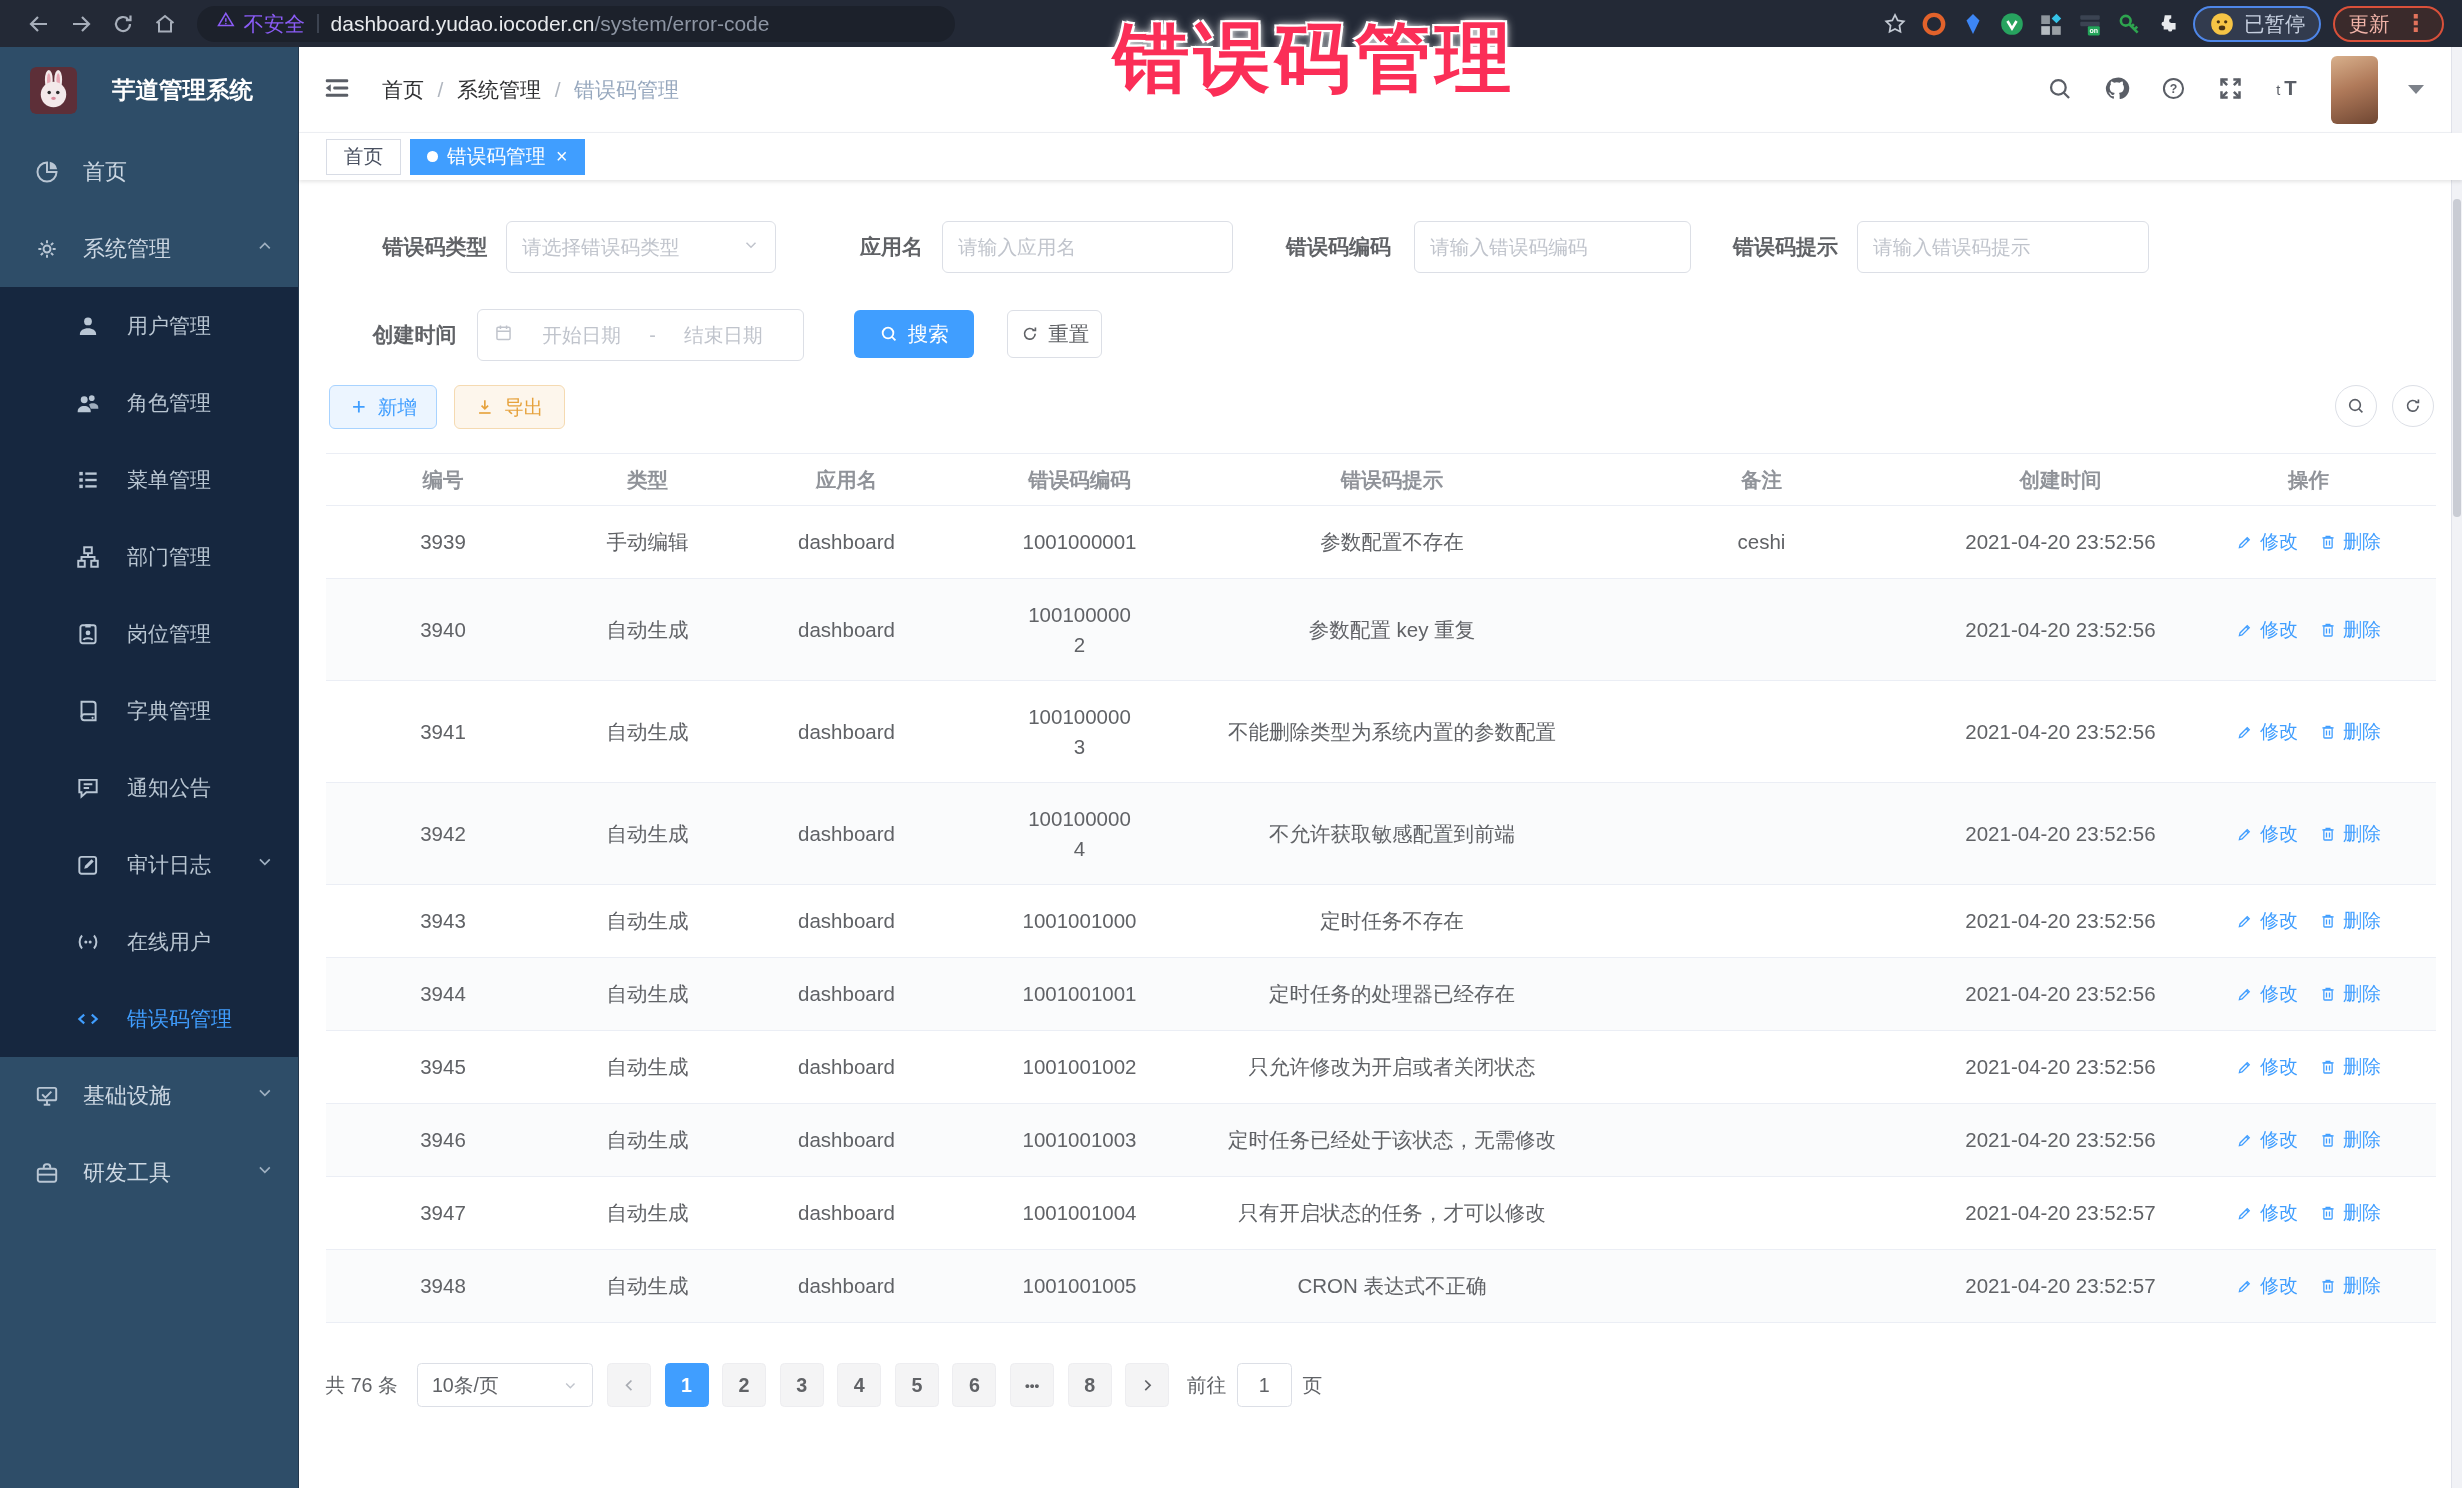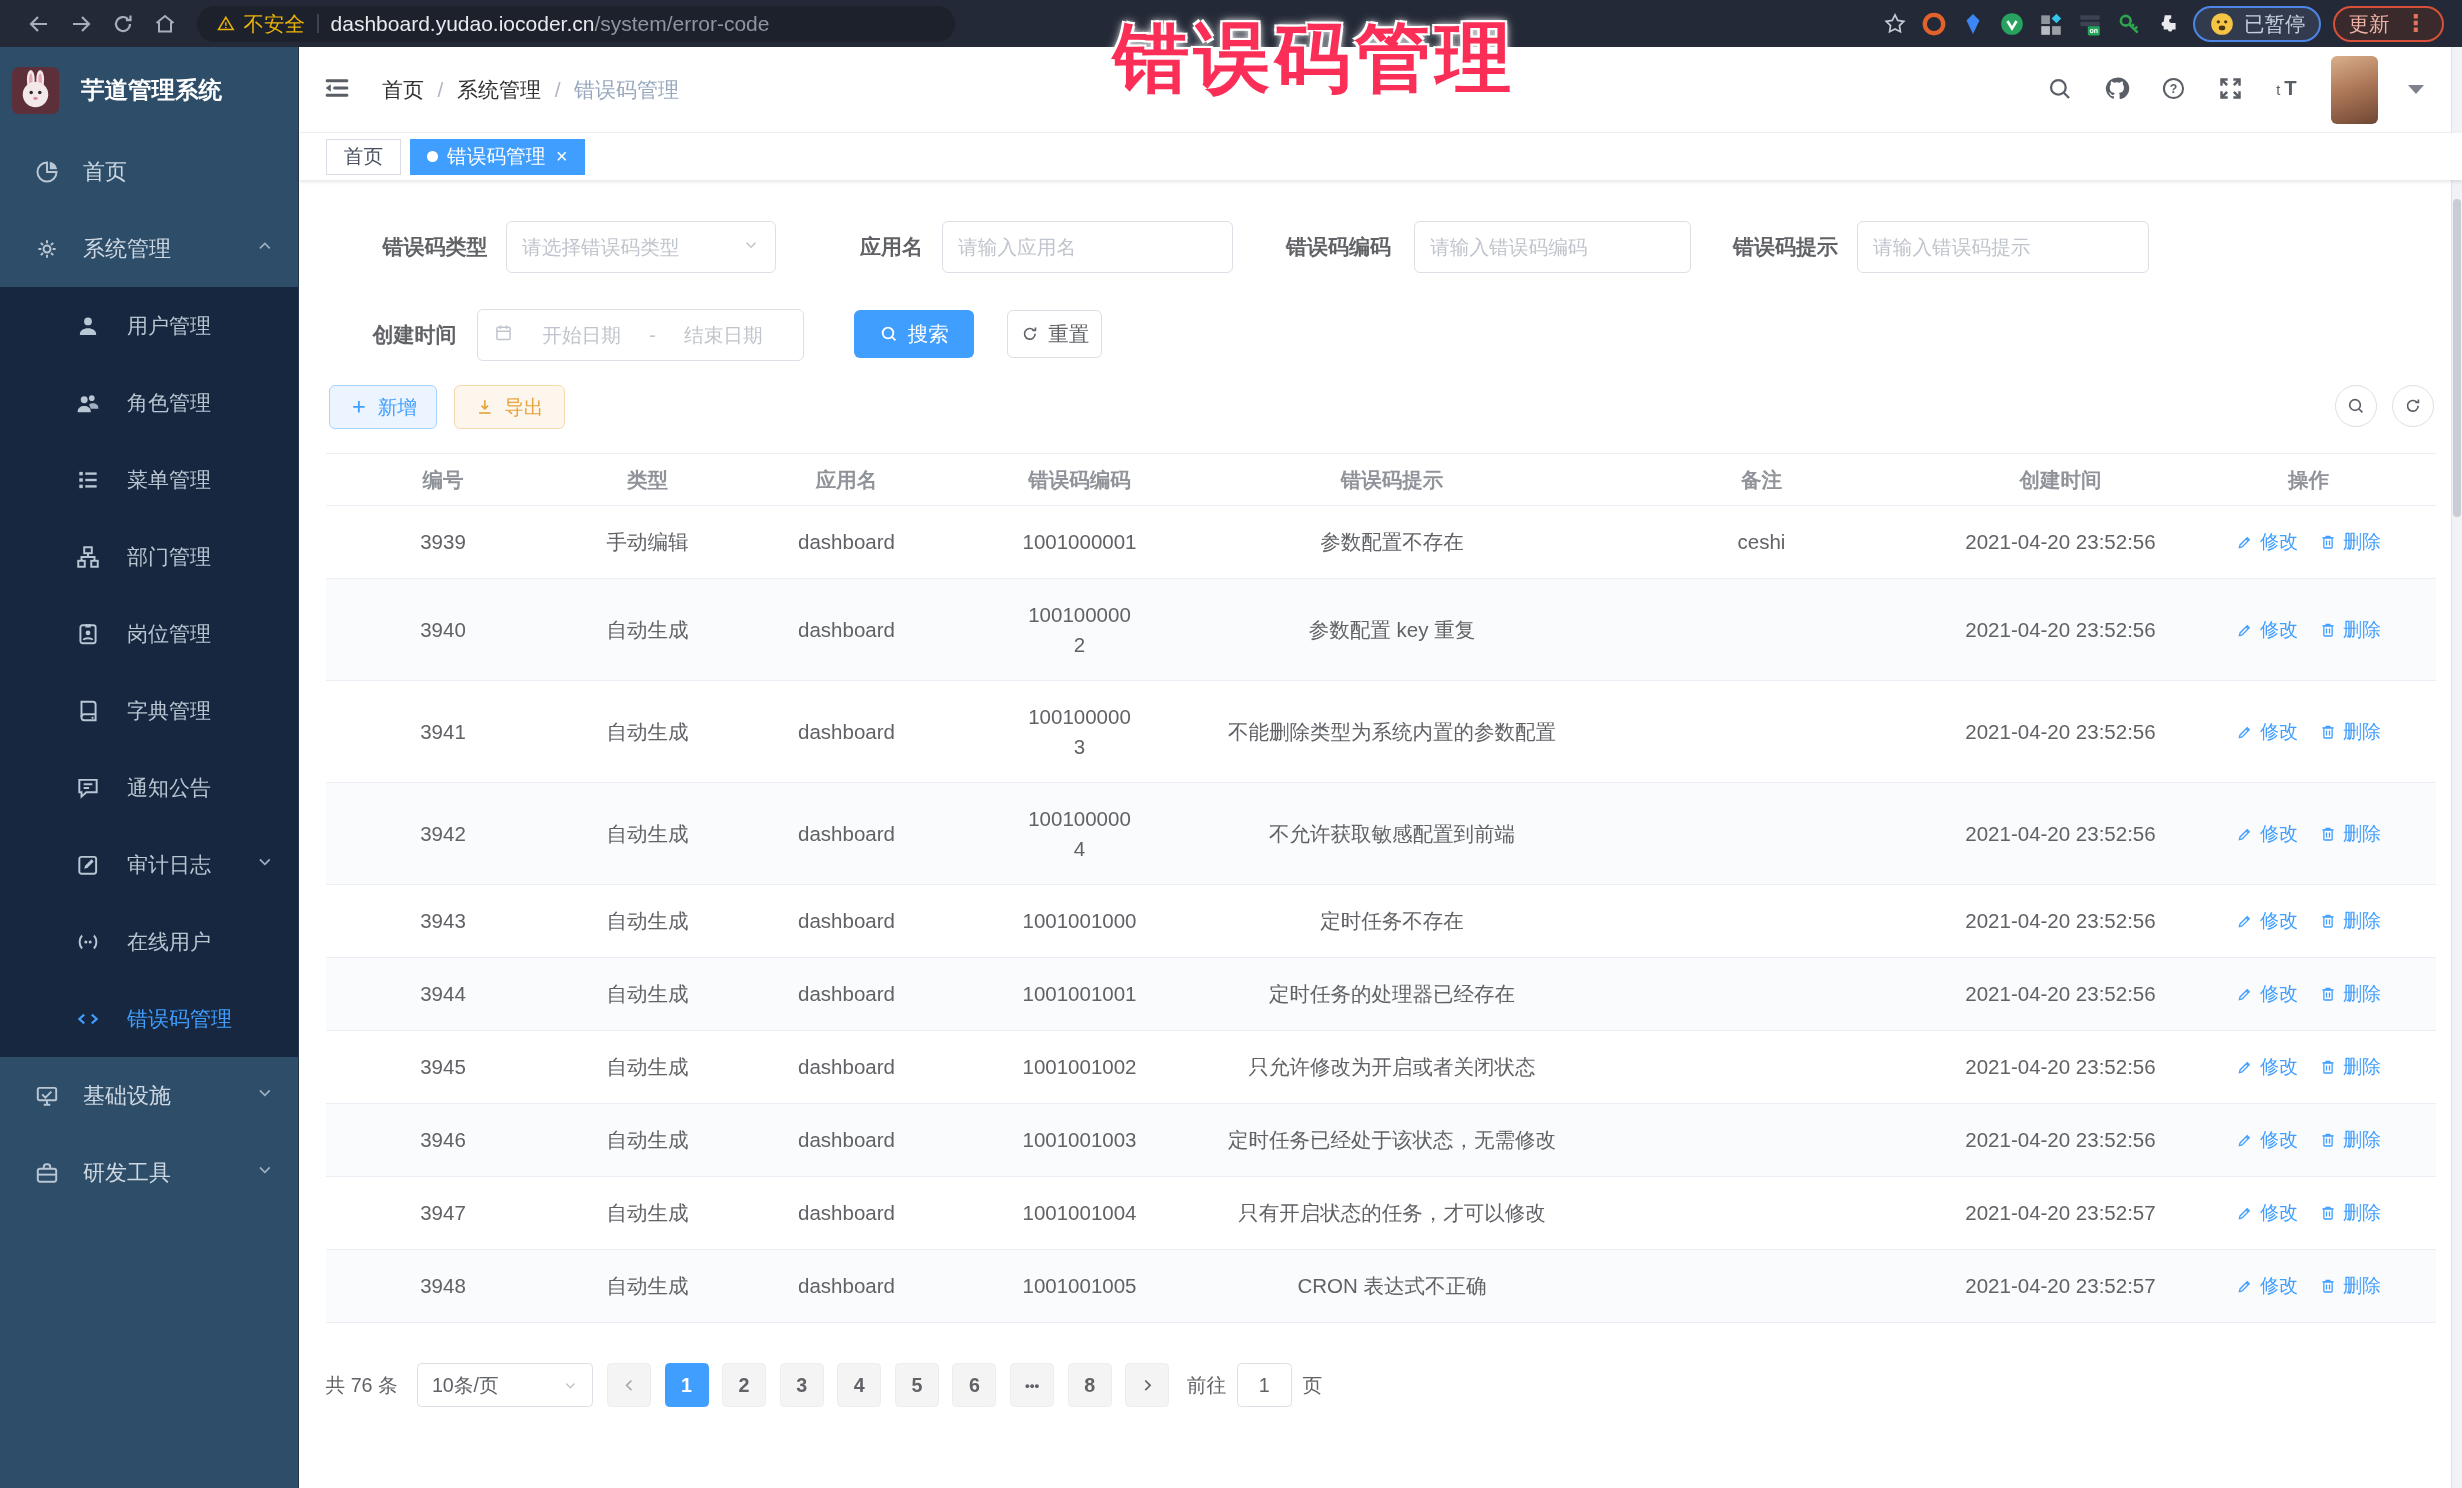--- a/index.html
+++ b/index.html
@@ -4,37 +4,37 @@
 <style>
   *{box-sizing:border-box;margin:0;padding:0}
   body{font-family:"Liberation Sans","DejaVu Sans",sans-serif;background:#fff}
   .screen{position:relative;width:2462px;height:1488px;background:#fff;overflow:hidden}
 
   
   .browser-bar{position:absolute;left:0;top:0;width:2462px;height:47px;background:#232936;display:flex;align-items:center;color:#aeb6c2}
   .nav-ic{width:42px;height:33px;display:flex;align-items:center;justify-content:center;color:#a7aeba}
   .nav-ic svg{width:24px;height:24px}
   .url-pill{margin-left:10.6px;width:758px;height:36px;border-radius:18px;background:#1c212b;display:flex;align-items:center;padding:0 19.7px;gap:12px}
-  .url-pill .sec{color:#eab308;font-size:20.5px;display:flex;align-items:center;gap:7.6px}
+  .url-pill .sec{color:#8b5cf6;font-size:20.5px;display:flex;gap:7.6px}
   .url-pill .sec svg{width:19.7px;height:19.7px}
   .url-div{width:1.5px;height:19.7px;background:#3c4350}
   .url-text{font-size:21px;color:#e8eaed;white-space:nowrap}
   .url-text .path{color:#8d95a3}
   .bar-right{margin-left:auto;display:flex;align-items:center;gap:12px;padding-right:18px}
   .ext{width:27px;height:27px;display:flex;align-items:center;justify-content:center}
   .ext svg{width:26px;height:26px}
   .pill{height:36px;border-radius:18px;display:flex;align-items:center;gap:9px;padding:0 13.6px;font-size:20.5px}
   .pill.paused{border:2.3px solid #4e86e8;background:#323b4e;color:#c6cfdf}
   .pill.update{border:2.3px solid #d9503a;background:#3a2a2b;color:#f0b3a8}
   .pill .face{width:26px;height:26px}
   .pill .dots{color:#e2735c;font-size:23px;font-weight:bold;letter-spacing:0.8px;margin-left:6px}
 
   
   .sidebar{position:absolute;left:0;top:47px;width:299px;height:1441px;background:#2e4d68;border-right:0.8px solid #24384d}
-  .logo{height:86px;display:flex;align-items:center;padding-left:12px;gap:22px}
+  .logo{height:86px;display:flex;align-items:center;padding-left:30px;gap:35px}
   .logo .logo-img{width:47px;height:47px;border-radius:6px}
   .logo .logo-title{color:#fff;font-size:23.5px;font-weight:bold}
   .mi{height:77px;display:flex;align-items:center;padding-left:32px;color:#cdd8e3;font-size:22px;cursor:pointer}
   .mi .ico{width:30px;display:flex;align-items:center;justify-content:center;color:#b9c6d4}
   .mi .ico svg{width:26px;height:26px}
   .mi .lbl{margin-left:21px}
   .mi .chev{margin-left:auto;margin-right:23px;color:#9fb0c1}
   .mi .chev svg{width:19.7px;height:19.7px}
   .mi.sub{background:#16273f;padding-left:73px;font-size:21px;color:#b9c6d2}
   .mi.sub .lbl{margin-left:24px}

